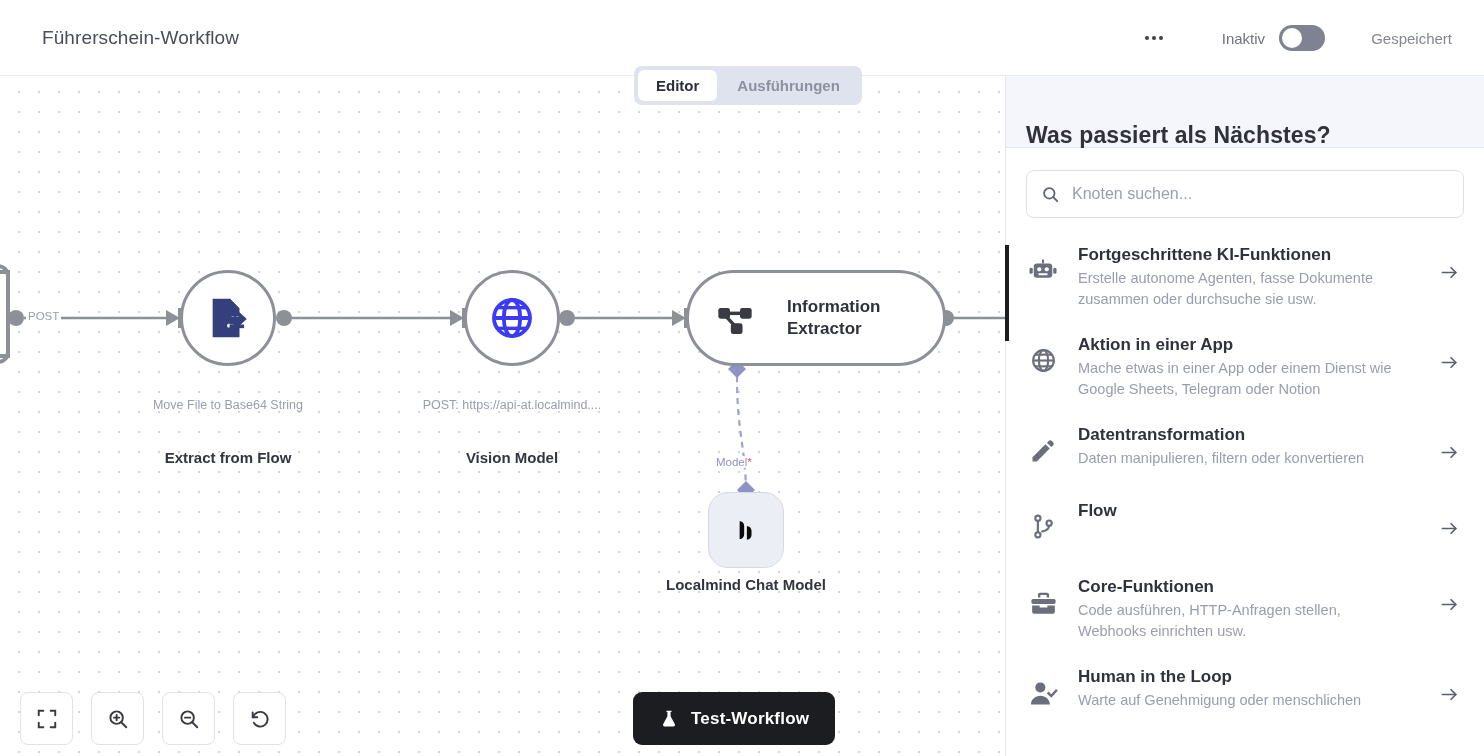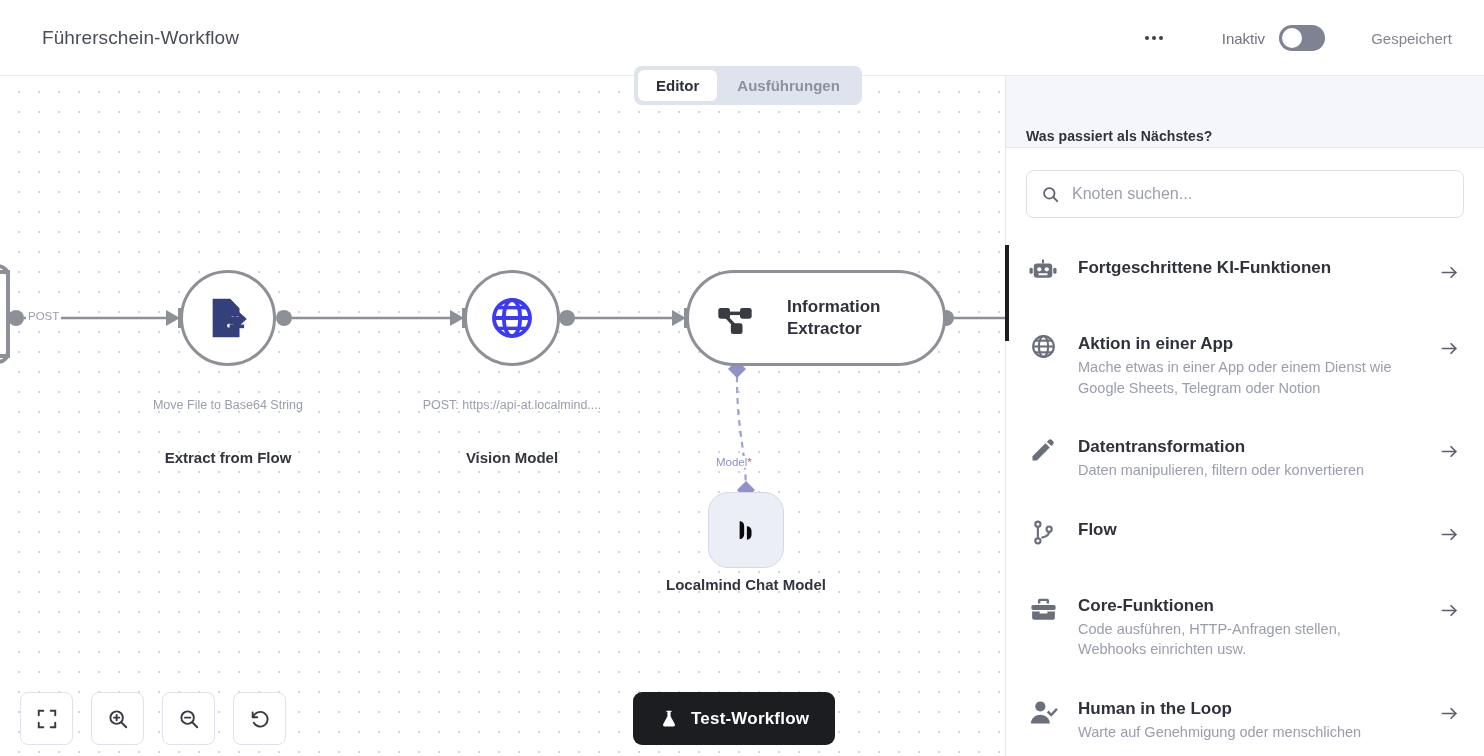--- a/index.html
+++ b/index.html
@@ -118,39 +118,39 @@
 
   
   .panel {
     position: absolute; right: 0; top: 76px; width: 479px; height: 680px;
     background: #ffffff; border-left: 1px solid #e3e6ee; overflow: hidden;
   }
   .panel-head {
     height: 72px; background: #f4f6fb; border-bottom: 1px solid #e3e6ee;
     display: flex; align-items: center; padding-left: 20px;
   }
-  .panel-head h2 { font-size: 14px; color: #2f313b; font-weight: bold; letter-spacing: .1px; margin-top: 48px; }
+  .panel-head h2 { font-size: 23px; color: #2f313b; font-weight: bold; letter-spacing: .1px; margin-top: 48px; }
   .search-wrap { padding: 22px 20px 14px 20px; }
   .search-box {
     height: 48px; border: 1px solid #dcdfe9; border-radius: 8px;
     display: flex; align-items: center; padding: 0 14px; gap: 12px;
   }
   .search-box input {
     border: none; outline: none; flex: 1; font-size: 16px; color: #000000;
     font-family: "Liberation Sans", sans-serif; background: transparent;
   }
   .search-box input::placeholder { color: #9b9eac; }
   .cat-list { padding: 0 20px; }
   .cat-item {
     display: flex; align-items: flex-start; gap: 18px; padding: 13px 0 13px 0;
     cursor: pointer; position: relative; min-height: 76px;
   }
   .cat-icon { width: 34px; flex: none; display: flex; align-items: center; justify-content: center; padding-top: 12px; }
   .cat-body { flex: 1; padding-right: 14px; }
-  .cat-title { font-size: 17px; font-weight: bold; color: #2f313b; margin-bottom: 3px; margin-top: 13px; }
+  .cat-title { font-size: 17px; font-weight: bold; color: #2f313b; margin-bottom: 3px; }
   .cat-desc { font-size: 14.5px; color: #9a9dab; line-height: 1.42; }
   .cat-arrow { width: 24px; flex: none; display: flex; align-items: center; padding-top: 18px; color: #5b5e6b; }
   .highlight-bar {
     position: absolute; left: 1005px; top: 245px; width: 4px; height: 96px;
     background: #1c1d21; z-index: 25;
   }
 </style>
 </head>
 <body>
 
@@ -325,20 +325,21 @@
             <rect x="4.6" y="5.2" width="14.8" height="11.4" rx="2.6"></rect>
             <rect x="1.2" y="8.6" width="2.6" height="4.8" rx="1.2"></rect>
             <rect x="20.2" y="8.6" width="2.6" height="4.8" rx="1.2"></rect>
             <circle cx="9" cy="9.8" r="1.7" fill="#ffffff"></circle>
             <circle cx="15" cy="9.8" r="1.7" fill="#ffffff"></circle>
             <rect x="8.4" y="13" width="7.2" height="1.6" fill="#ffffff"></rect>
           </svg>
         </div>
         <div class="cat-body">
           <div class="cat-title">Fortgeschrittene KI-Funktionen</div>
+          <div class="cat-desc">Erstelle autonome Agenten, fasse Dokumente zusammen oder durchsuche sie usw.</div>
         </div>
         <div class="cat-arrow">
           <svg width="19" height="19" viewBox="0 0 24 24" fill="none" stroke="#5b5e6b" stroke-width="2.1" stroke-linecap="round" stroke-linejoin="round">
               <line x1="3" y1="12" x2="20" y2="12"></line>
               <polyline points="14,6 20,12 14,18"></polyline>
             </svg>
         </div>
       </div>
 
       <div class="cat-item">

